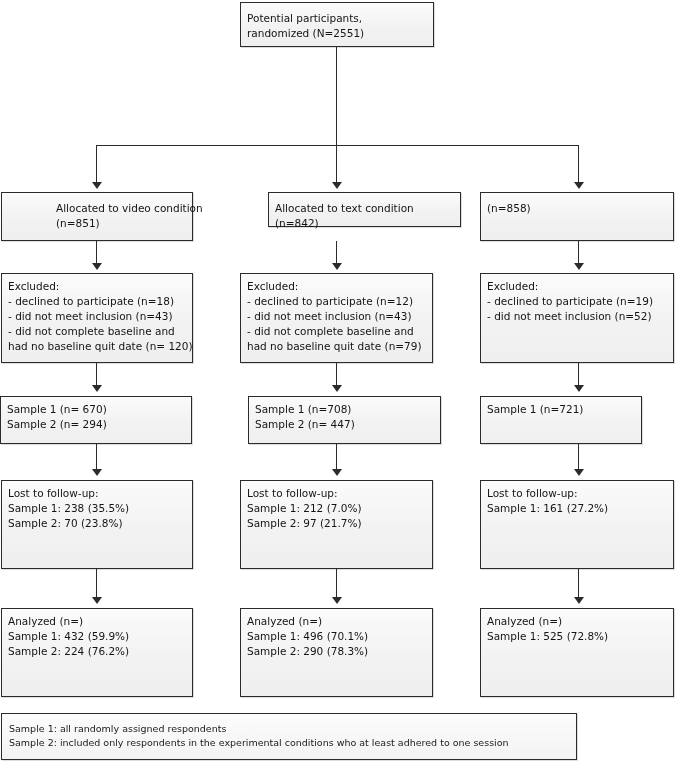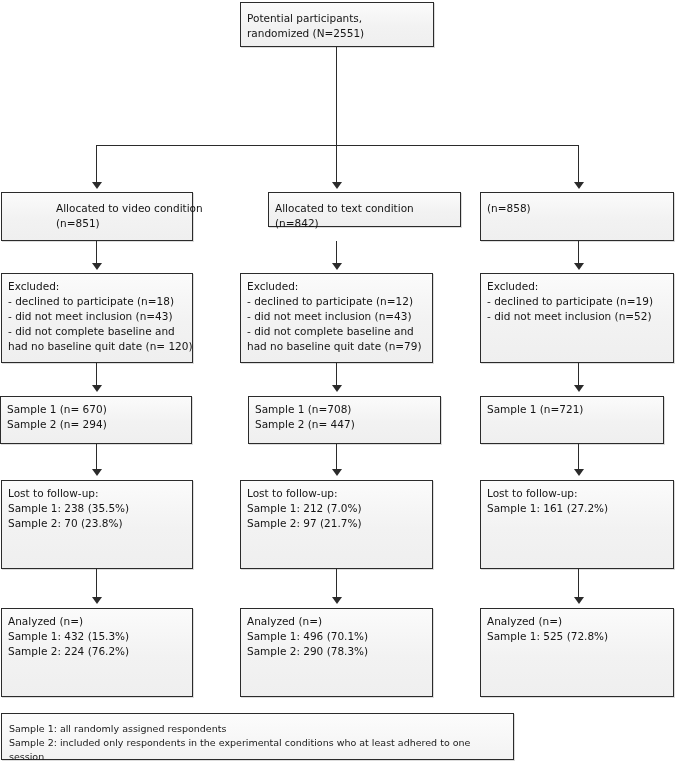--- a/index.html
+++ b/index.html
@@ -63,21 +63,21 @@
     border-left: 5px solid transparent;
     border-right: 5px solid transparent;
     border-top: 7px solid #2b2b2b;
   }
 
   
   .footnote {
     position: absolute;
     left: 1px;
     top: 713px;
-    width: 513px;
+    width: 576px;
     height: 47px;
     box-sizing: border-box;
     border: 1px solid #2b2b2b;
     background: linear-gradient(to bottom, #fcfcfc 0%, #f3f3f3 100%);
     font-size: 9.5px;
     line-height: 14px;
     padding: 8px 7px;
     box-shadow: 1px 1px 0 rgba(120,120,120,0.25);
   }
 </style>
@@ -141,21 +141,21 @@
       <div class="line">Sample 1: 238 (35.5%)</div>
       <div class="line">Sample 2: 70 (23.8%)</div>
     </div>
   </div>
   <div class="vline" style="left:96px; top:569px; height:30px;"></div>
   <div class="arrowhead" style="left:92px; top:597px;"></div>
 
   <div class="box" style="left:1px; top:608px; width:192px; height:89px;">
     <div class="inner">
       <div class="line">Analyzed (n=)</div>
-      <div class="line">Sample 1: 432 (15.3%)</div>
+      <div class="line">Sample 1: 432 (59.9%)</div>
       <div class="line">Sample 2: 224 (76.2%)</div>
     </div>
   </div>
 
   <div class="box center" style="left:240px; top:192px; width:193px; height:35px;margin-left:28px;">
     <div class="inner">
       <div class="line">Allocated to text condition</div>
       <div class="line">(n=842)</div>
     </div>
   </div>
@@ -212,21 +212,21 @@
   <div class="box" style="left:480px; top:273px; width:194px; height:90px;">
     <div class="inner">
       <div class="line">Excluded:</div>
       <div class="line">- declined to participate (n=19)</div>
       <div class="line">- did not meet inclusion (n=52)</div>
     </div>
   </div>
   <div class="vline" style="left:578px; top:363px; height:25px;"></div>
   <div class="arrowhead" style="left:574px; top:385px;"></div>
 
-  <div class="box" style="left:480px; top:396px; width:184px; height:48px;">
+  <div class="box" style="left:480px; top:396px; width:162px; height:48px;">
     <div class="inner">
       <div class="line">Sample 1 (n=721)</div>
     </div>
   </div>
   <div class="vline" style="left:578px; top:444px; height:28px;"></div>
   <div class="arrowhead" style="left:574px; top:469px;"></div>
 
   <div class="box" style="left:480px; top:480px; width:194px; height:89px;">
     <div class="inner">
       <div class="line">Lost to follow-up:</div>

